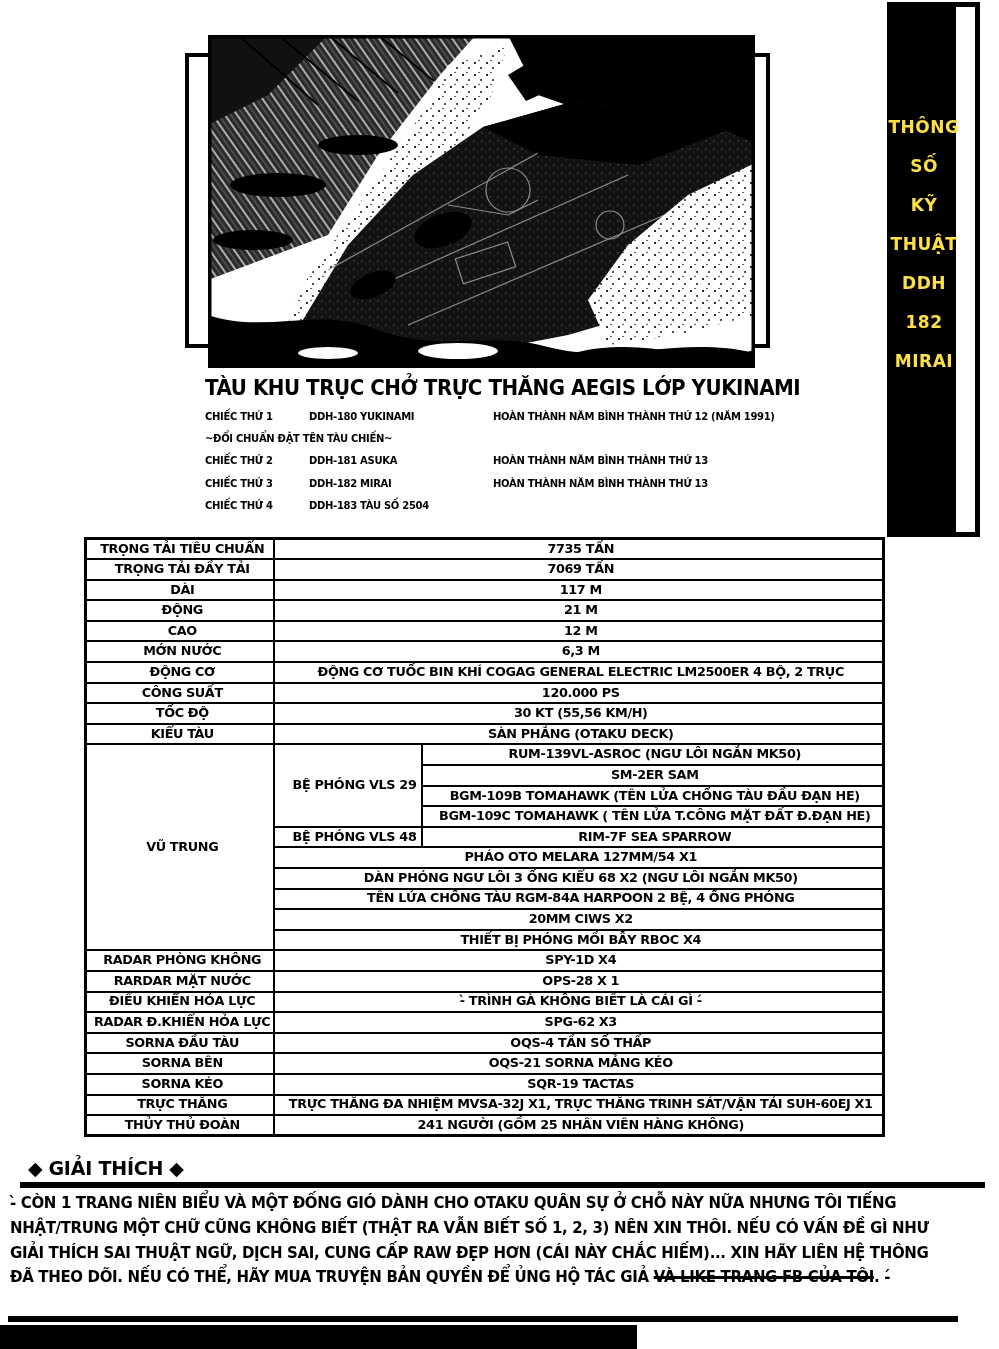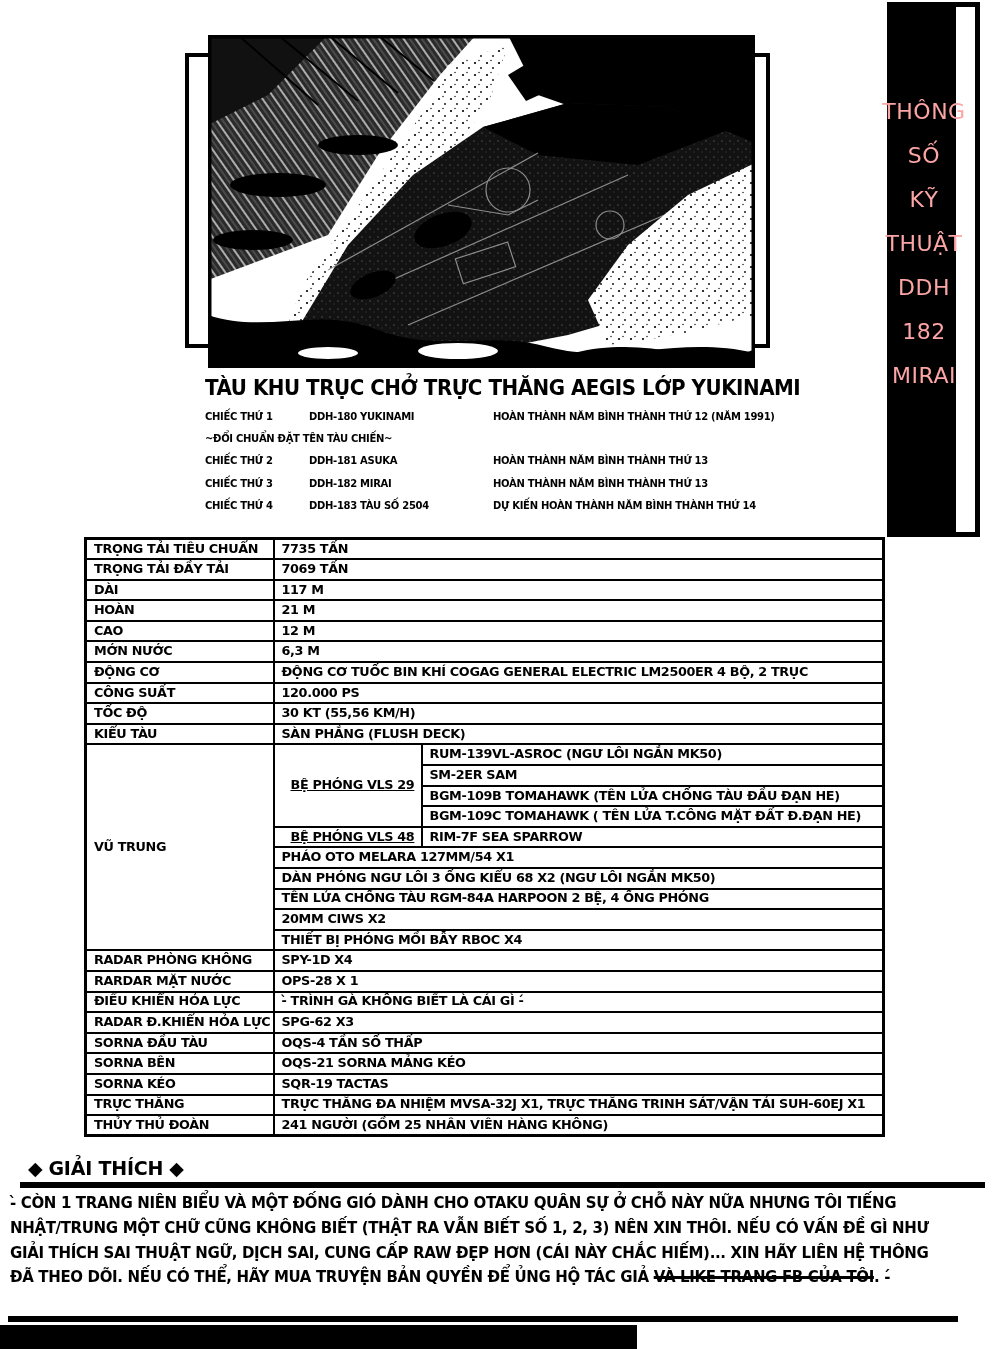--- a/index.html
+++ b/index.html
@@ -23,43 +23,43 @@
   .sidebar {
     position:absolute; left:887px; top:2px; width:93px; height:535px;
     border:5px solid #000; background:#fff;
   }
   .sidebar-black {
     position:absolute; left:0; top:0; bottom:0; width:64px; background:#000;
     display:flex; flex-direction:column; align-items:center; justify-content:center;
     padding-bottom:52px; gap:19px;
   }
   .sidebar-black .w {
-    color:#fca5a5; font-weight:400; font-size:22px; letter-spacing:0.5px;
+    color:#fde047; font-weight:700; font-size:17px; letter-spacing:0.5px;
     white-space:nowrap;
   }
   
   .header-block { position:absolute; left:205px; top:376px; width:700px; }
   .class-title {
     font-size:20.5px; font-weight:700; letter-spacing:-0.5px; white-space:nowrap;
     transform:scaleX(0.97); transform-origin:left;
   }
   .ship-rows { margin-top:5px; font-size:10px; font-weight:700; letter-spacing:-0.3px; }
   .ship-row { display:grid; grid-template-columns:104px 184px 1fr; height:22.4px; align-items:center; white-space:nowrap; }
   .ship-note { height:22.4px; display:flex; align-items:center; white-space:nowrap; }
   
   .spec-table { position:absolute; left:84px; top:537px; }
   table { border-collapse:collapse; table-layout:fixed; width:798px; }
   td {
     border:2px solid #000; height:20.6px; padding:0 2px 0 7px;
     font-size:12.8px; font-weight:700; letter-spacing:-0.35px;
     white-space:nowrap; overflow:hidden; vertical-align:middle; line-height:1;
   }
-  table { border:3px solid #000; }
+  table { border:3px solid #000;text-align:center; }
   col.c1 { width:188px; } col.c2 { width:148px; } col.c3 { width:462px; }
-  td.sub { padding-left:16px;text-decoration:underline; }
+  td.sub { padding-left:16px; }
   
   .explain-heading {
     position:absolute; left:28px; top:1157px; display:flex; align-items:center; gap:6px;
     font-size:19px; font-weight:700; letter-spacing:-0.2px;
   }
   .diamond { font-size:19px; line-height:1; }
   .rule1 { position:absolute; left:20px; top:1182px; width:965px; height:6px; background:#000; }
   .paragraph {
     position:absolute; left:10px; top:1191px; width:980px;
     font-size:15px; font-weight:700; letter-spacing:-0.35px; line-height:24.8px;
@@ -170,21 +170,20 @@
         <span>HOÀN THÀNH NĂM BÌNH THÀNH THỨ 13</span>
       </div>
       <div class="ship-row">
         <span>CHIẾC THỨ 3</span>
         <span>DDH-182 MIRAI</span>
         <span>HOÀN THÀNH NĂM BÌNH THÀNH THỨ 13</span>
       </div>
       <div class="ship-row">
         <span>CHIẾC THỨ 4</span>
         <span>DDH-183 TÀU SỐ 2504</span>
-        <span>DỰ KIẾN HOÀN THÀNH NĂM BÌNH THÀNH THỨ 14</span>
       </div>
     </div>
   </div>
 
   <div class="spec-table">
     <table>
       <colgroup>
           <col class="c1">
           <col class="c2">
           <col class="c3">
@@ -196,21 +195,21 @@
           </tr>
         <tr>
             <td>TRỌNG TẢI ĐẦY TẢI</td>
             <td colspan="2">7069 TẤN</td>
           </tr>
         <tr>
             <td>DÀI</td>
             <td colspan="2">117 M</td>
           </tr>
         <tr>
-            <td>HOÀN</td>
+            <td>ĐỘNG</td>
             <td colspan="2">21 M</td>
           </tr>
         <tr>
             <td>CAO</td>
             <td colspan="2">12 M</td>
           </tr>
         <tr>
             <td>MỚN NƯỚC</td>
             <td colspan="2">6,3 M</td>
           </tr>
@@ -221,21 +220,21 @@
         <tr>
             <td>CÔNG SUẤT</td>
             <td colspan="2">120.000 PS</td>
           </tr>
         <tr>
             <td>TỐC ĐỘ</td>
             <td colspan="2">30 KT (55,56 KM/H)</td>
           </tr>
         <tr>
             <td>KIỂU TÀU</td>
-            <td colspan="2"> SÀN PHẲNG (FLUSH DECK)</td>
+            <td colspan="2"> SÀN PHẲNG (OTAKU DECK)</td>
           </tr>
         <tr>
           <td rowspan="10">VŨ TRUNG</td>
           <td rowspan="4" class="sub">BỆ PHÓNG VLS 29</td>
           <td>RUM-139VL-ASROC (NGƯ LÔI NGẮN MK50)</td>
         </tr>
         <tr>
             <td>SM-2ER SAM</td>
           </tr>
         <tr>

